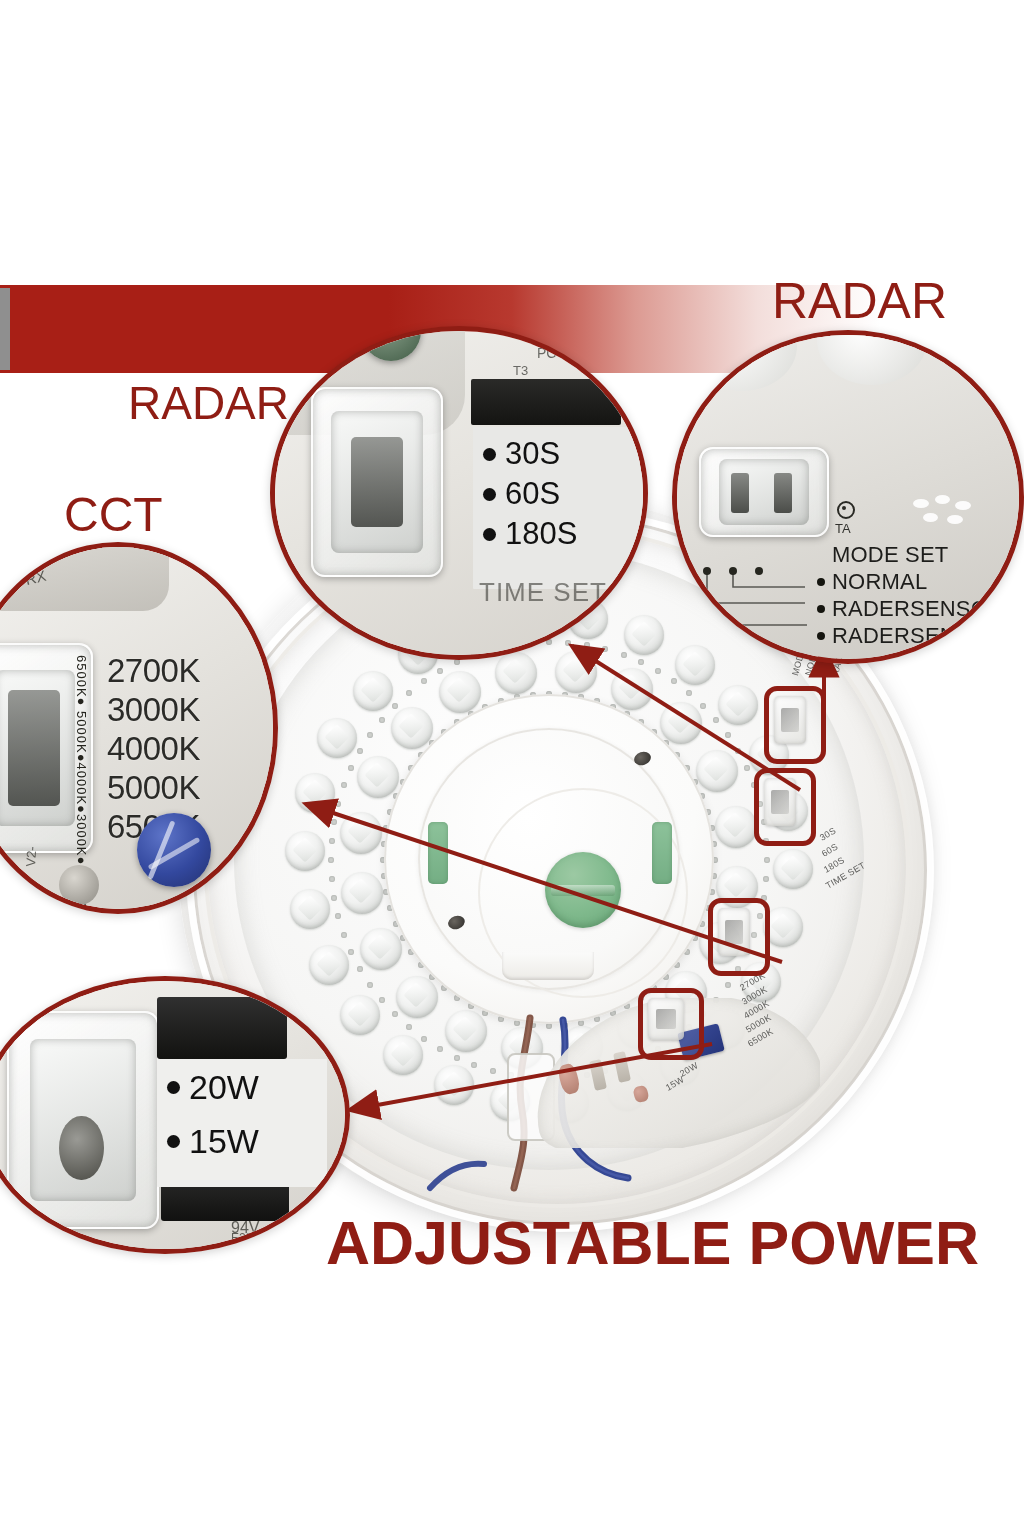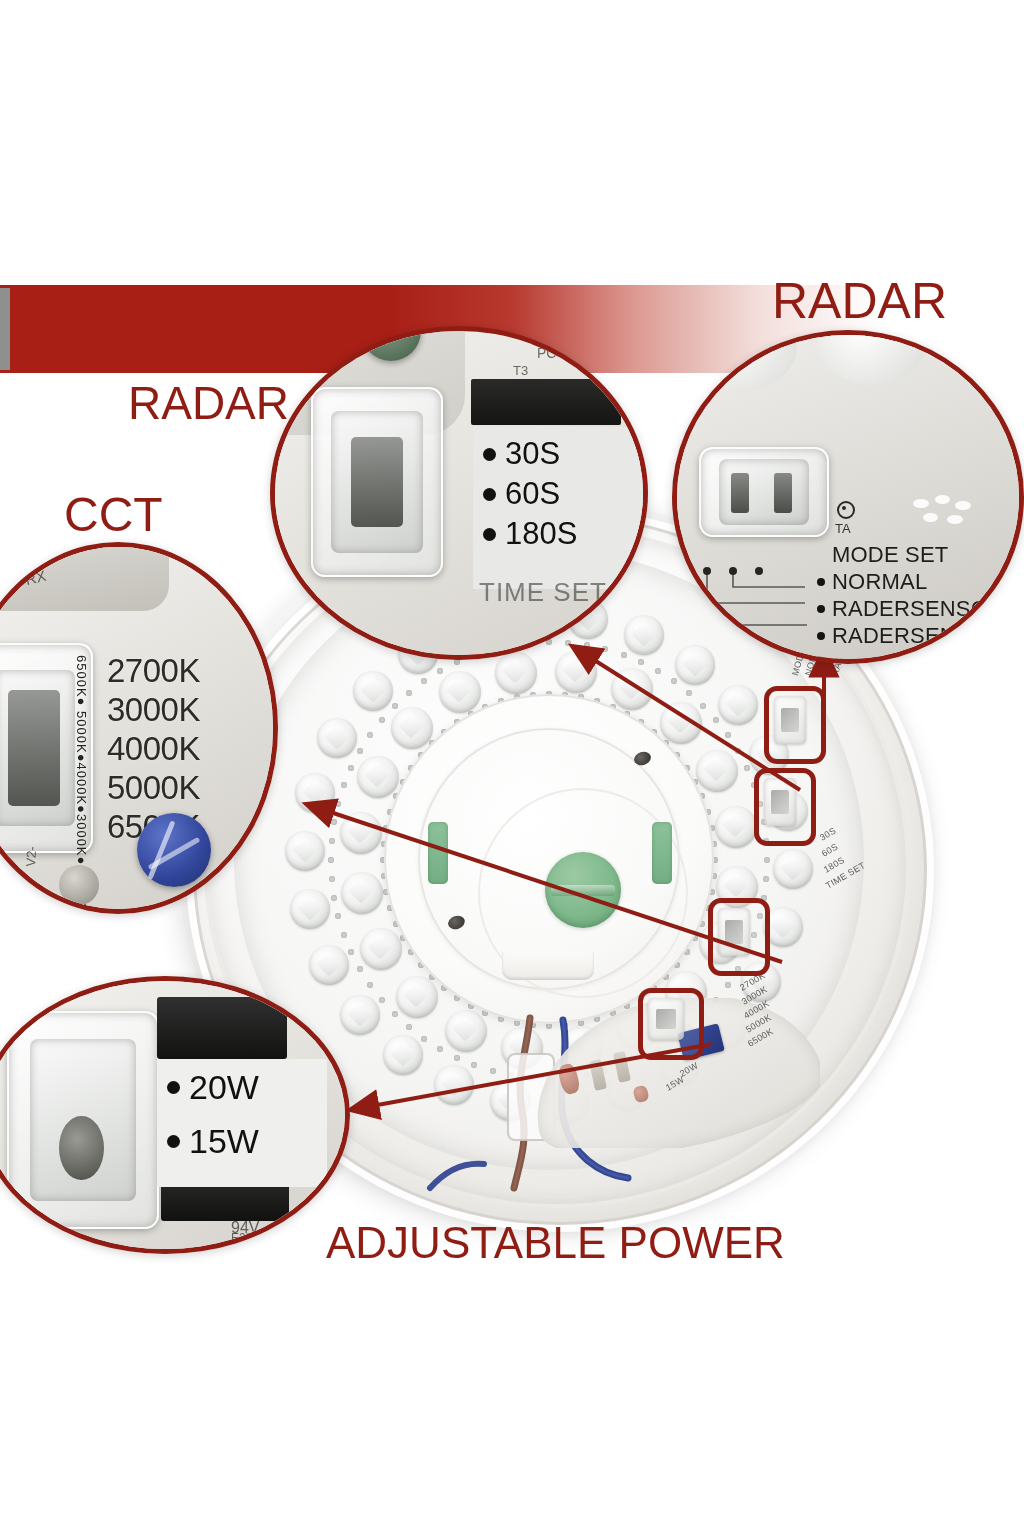--- a/index.html
+++ b/index.html
@@ -426,21 +426,21 @@
 
     <line x1="712" y1="1044" x2="350" y2="1110" stroke="#8f1d14" stroke-width="4" marker-end="url(#ah)"></line>
   </svg>
 
   <div class="banner"></div>
   <div class="banner-tab"></div>
 
   <div class="caption" style="left:128px;top:378px;font-size:46px;">RADAR</div>
   <div class="caption" style="left:772px;top:276px;font-size:50px;">RADAR</div>
   <div class="caption" style="left:64px;top:490px;font-size:48px;">CCT</div>
-  <div class="caption" style="left:326px;top:1218px;font-size:44px;">ADJUSTABLE POWER</div>
+  <div class="caption" style="left:326px;top:1218px;font-size:61px;font-weight:bold;">ADJUSTABLE POWER</div>
 
   <div class="callout" style="left:270px;top:326px;width:368px;height:324px;">
     <div class="co-inner">
       <div class="co-bg"></div>
       <div style="position:absolute;left:-10px;top:-16px;width:200px;height:120px;
                   background:linear-gradient(160deg,#dcdbd6,#c8c6c0);border-radius:0 0 40px 0;opacity:.75;"></div>
       <div style="position:absolute;left:86px;top:-30px;width:60px;height:60px;border-radius:50%;
                   background:radial-gradient(circle at 40% 34%, #8fa58f, #3f5a44);box-shadow:0 2px 6px rgba(0,0,0,.35);"></div>
 
       <div class="rocker" style="left:36px;top:56px;width:128px;height:186px;">

